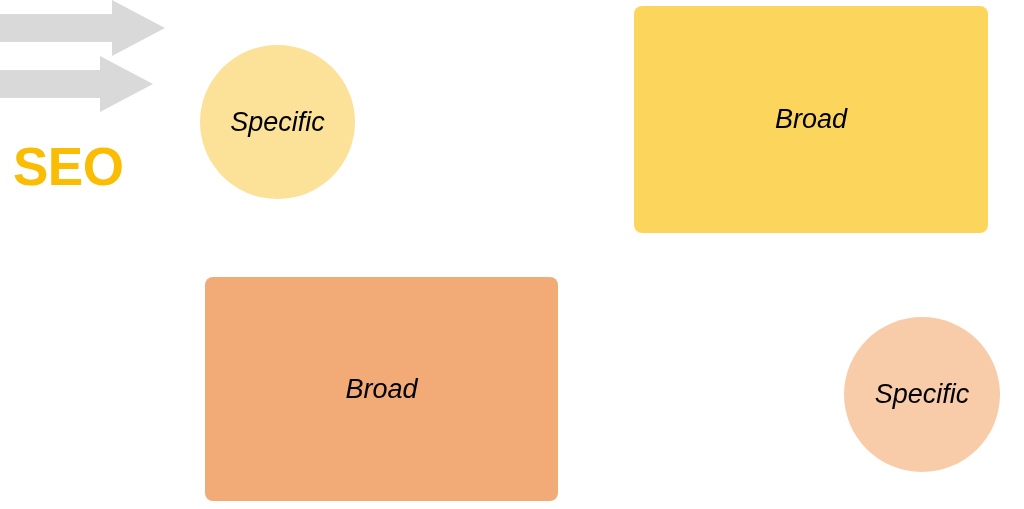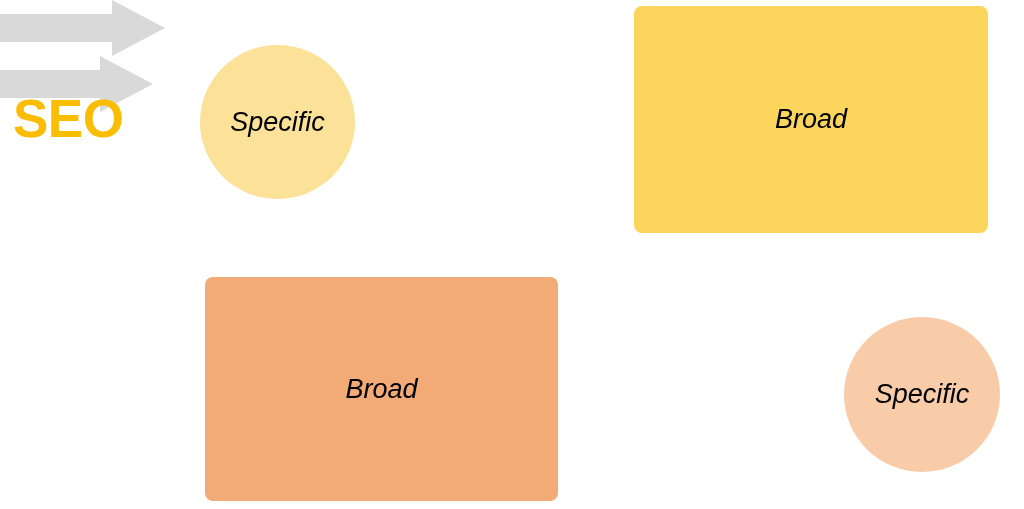--- a/index.html
+++ b/index.html
@@ -20,20 +20,21 @@
   }
 
   
   .row-label {
     position: absolute;
     font-weight: bold;
     font-style: normal;
     line-height: 1;
     white-space: nowrap;
     letter-spacing: -0.5px;
+    margin-top: 48px;
   }
   #label-seo {
     left: 13px;
     top: 92px;
     font-size: 53px;
     color: #FBBC04;
   }
   #label-ppc {
     left: 13px;
     top: 360px;

